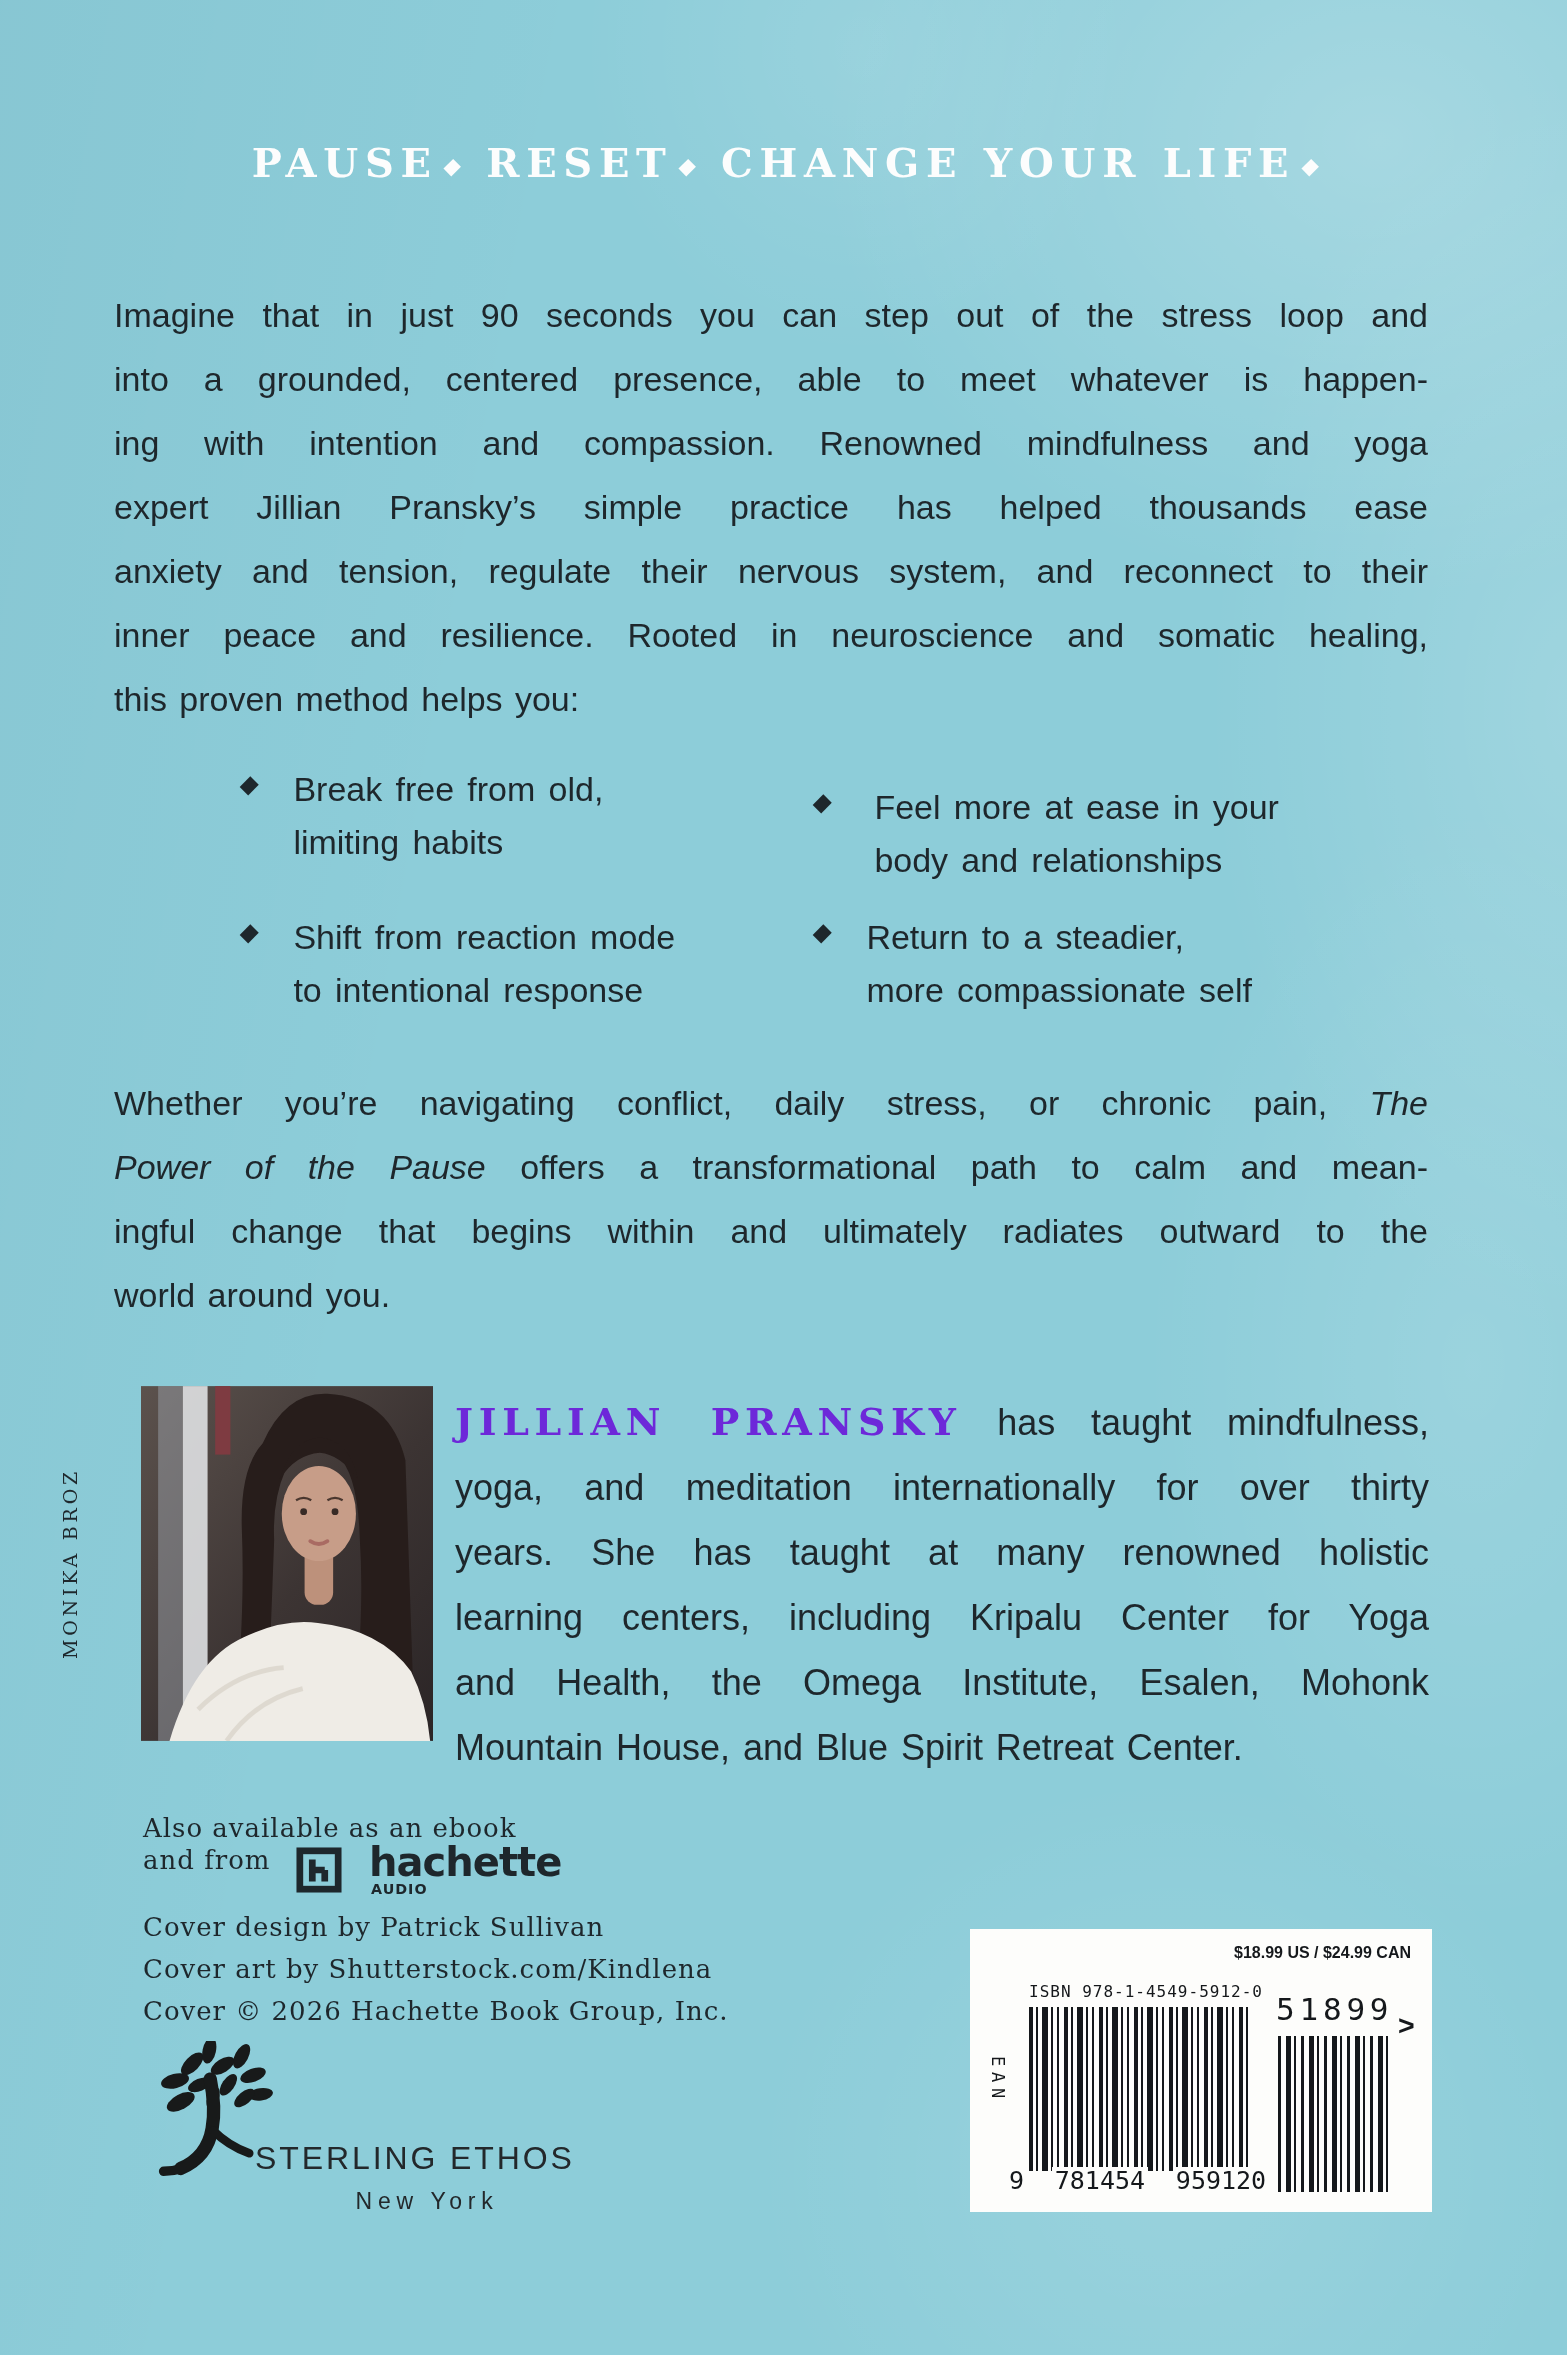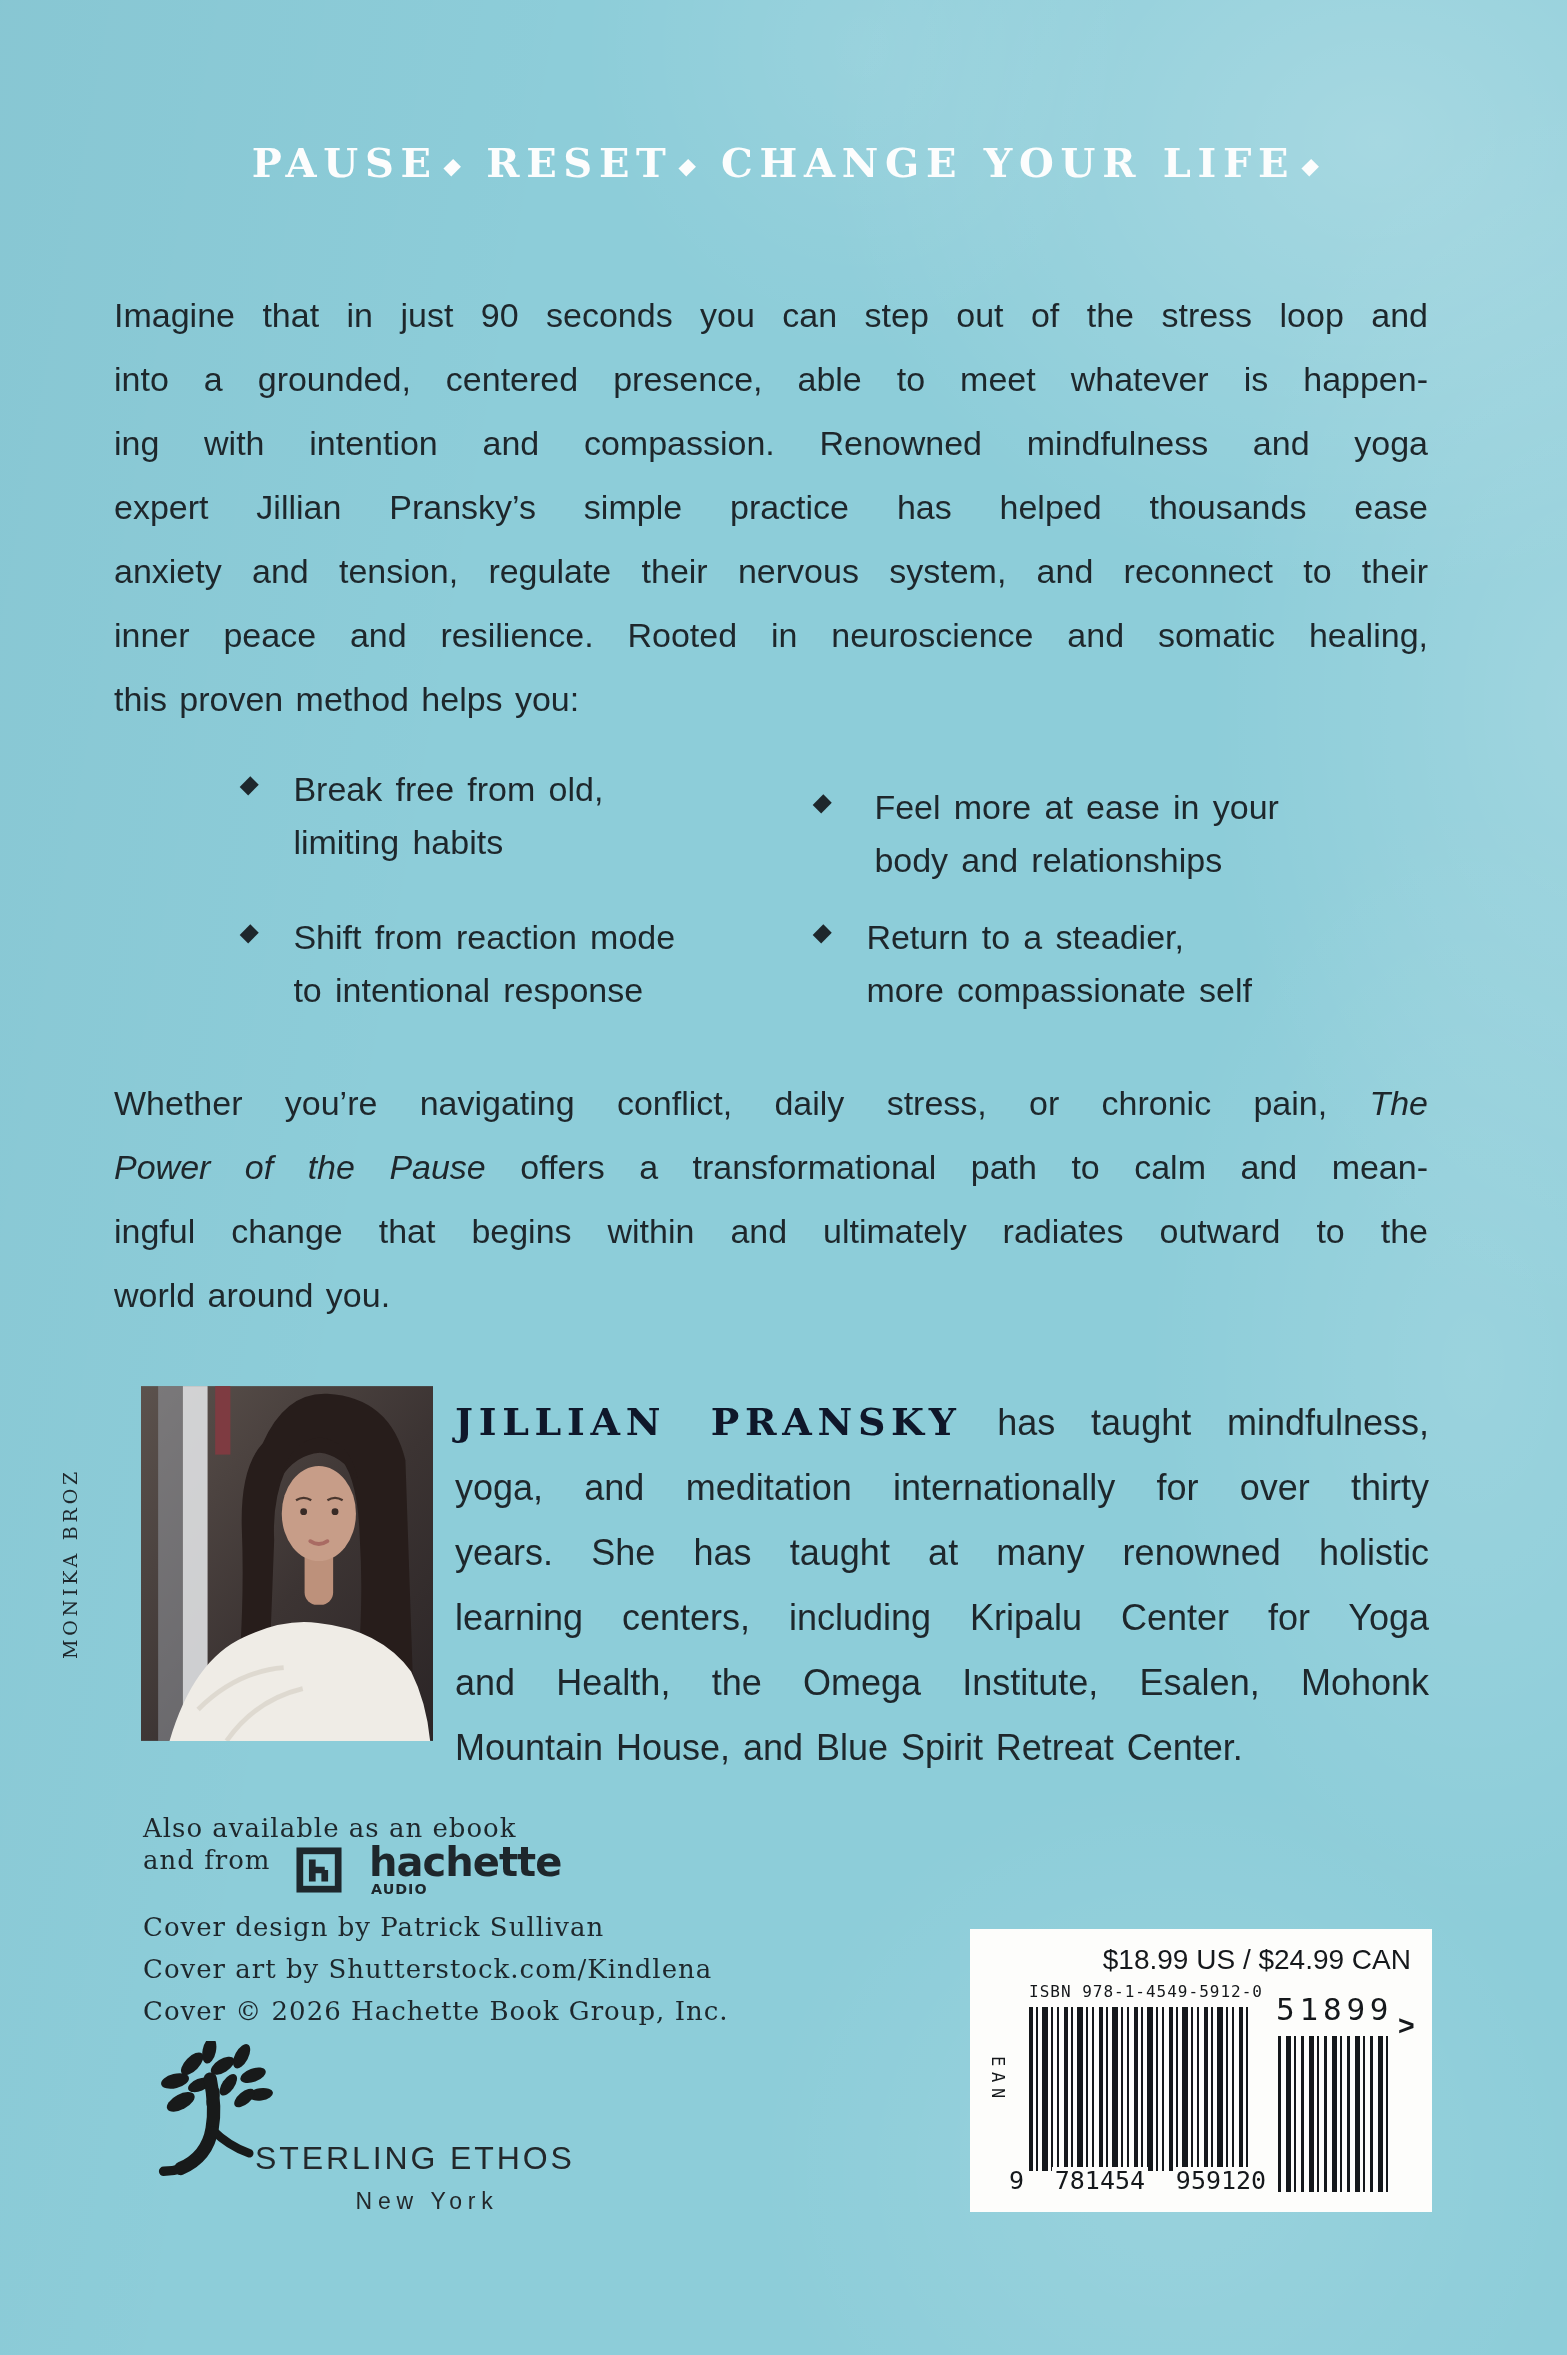--- a/index.html
+++ b/index.html
@@ -60,21 +60,21 @@
     left:59px; top:1742px; width:357px;
     transform:rotate(-90deg); transform-origin:top left;
     text-align:center;
     font-family:"DejaVu Serif", serif; font-size:19px; letter-spacing:3.8px;
     color:#1e272c;
   }
   .photo { left:141px; top:1386px; width:292px; height:355px; }
   .bio { left:455px; top:1389px; width:974px; font-size:36px; line-height:65px; word-spacing:2.9px; }
   .author-name {
     font-family:"DejaVu Serif", serif; font-weight:bold;
-    font-size:38px; letter-spacing:5.7px; color:#0f172a; white-space:nowrap;
+    font-size:38px; letter-spacing:5.7px; color:#6d28d9; white-space:nowrap;
   }
 
   
   .serif-sm { font-family:"DejaVu Serif", serif; font-size:26px; letter-spacing:1px; }
   .avail-1 { left:143px; top:1813px; }
   .avail-2 { left:143px; top:1845px; display:flex; align-items:flex-start;justify-content:center; }
   .hachette-wrap { display:flex; align-items:flex-start; margin-left:25px;gap:20px; }
   .hachette-icon { width:46px; height:46px; margin-top:1.9px; }
   .hachette-word {
     font-family:"DejaVu Sans", "Liberation Sans", sans-serif; font-weight:bold;
@@ -87,21 +87,21 @@
   .credits { left:143px; top:1906px; }
   .credits div { line-height:42px; }
 
   
   .tree { left:152px; top:2041px; width:126px; height:137px; }
   .pub-name { left:255px; top:2140px; font-size:32px; letter-spacing:2.9px; color:#23282b; white-space:nowrap; }
   .pub-city { left:255px; top:2188px; width:344px; text-align:center; font-size:23px; letter-spacing:5.7px; color:#23282b; }
 
   
   .barcode-box { left:970px; top:1929px; width:462px; height:283px; background:#fdfdfb; }
-  .price { position:absolute; right:21px; top:15px; font-size:28px; font-weight:normal; letter-spacing:0; color:#15181b; }
+  .price { position:absolute; right:21px; top:15px; font-size:16px; font-weight:bold; letter-spacing:0; color:#15181b; }
   .mono { font-family:"DejaVu Sans Mono", monospace; color:#15181b; }
   .isbn-label { position:absolute; left:59px; top:53px; font-size:16px; letter-spacing:1px; }
   .ean { position:absolute; left:3.8px; top:141px; font-size:17px; letter-spacing:5.7px; transform:rotate(90deg); transform-origin:center; }
   .bars-main {
     position:absolute; left:59px; top:78px; width:223px; height:164px;
     background:repeating-linear-gradient(90deg,
       #15181b 0 3.8px,  #fdfdfb 3.8px 6.7px,
       #15181b 6.7px 8.6px,  #fdfdfb 8.6px 13.3px,
       #15181b 13.3px 19px, #fdfdfb 19px 22px,
       #15181b 22px 24px, #fdfdfb 24px 27.6px,

